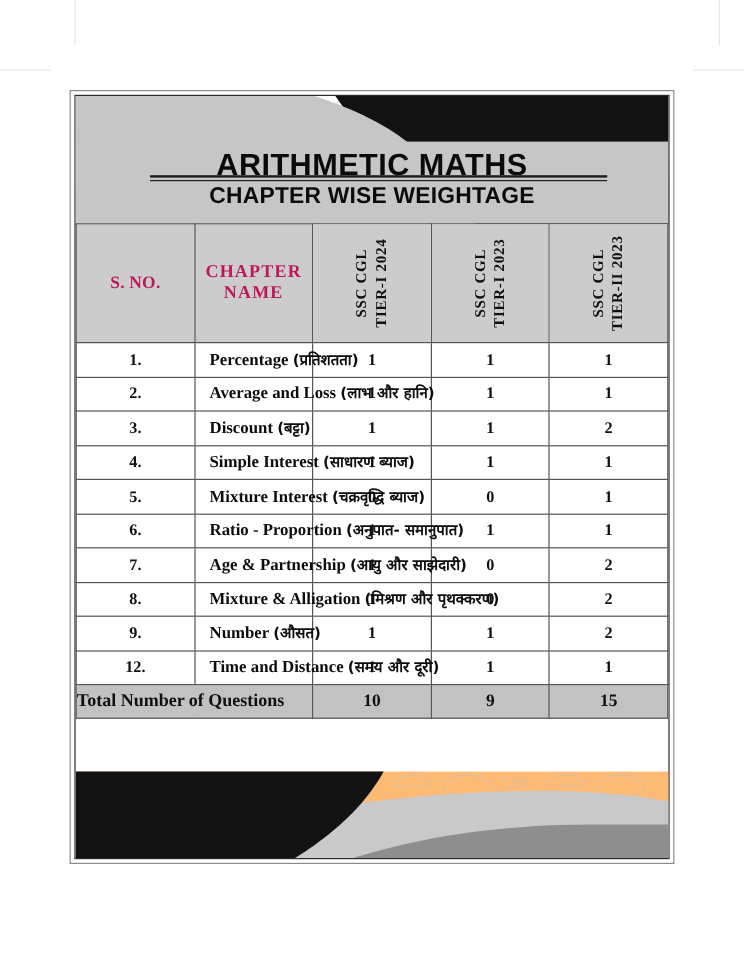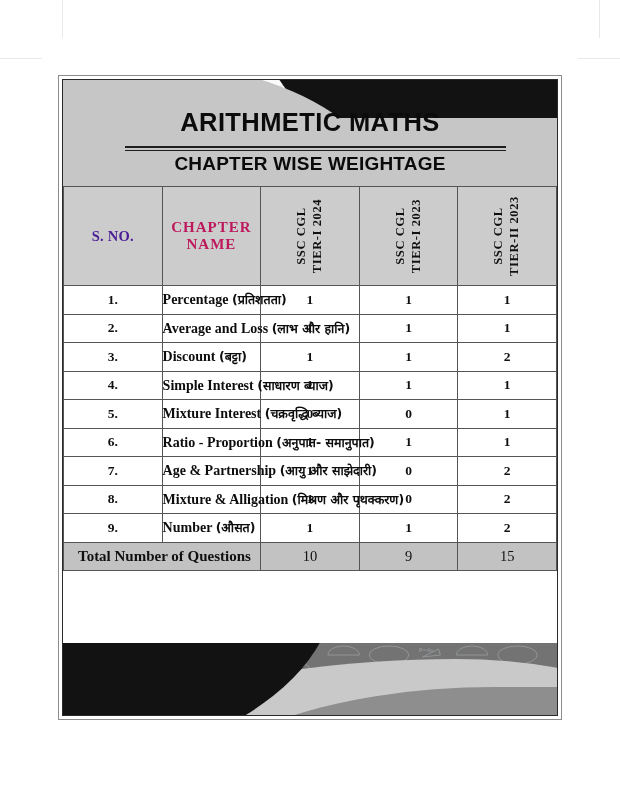--- a/index.html
+++ b/index.html
@@ -62,75 +62,75 @@
   
   .bnr-plate{
     position:absolute;left:0;bottom:0;width:100%;height:68px;background:#c6c6c6;
   }
   .bnr-plate-arcL{
     position:absolute;left:-120px;bottom:28px;width:420px;height:120px;
     background:#c6c6c6;border-top-right-radius:100% 100%;
   }
 
   #title{
-    position:absolute;left:0;top:28px;width:100%;text-align:center;
+    position:absolute;left:0;top:44px;width:100%;text-align:center;
     font-family:"Liberation Sans", sans-serif;font-weight:bold;
     font-size:25.5px;letter-spacing:.4px;color:#0b0b0b;z-index:6;
   }
   #rule{
     position:absolute;left:62px;top:66px;width:381px;z-index:6;
   }
   #rule .r1{height:2px;background:#1d1d1d;}
   #rule .r2{height:1px;background:#1d1d1d;margin-top:1.5px;}
   #subtitle{
     position:absolute;left:0;top:73px;width:100%;text-align:center;
     font-family:"Liberation Sans", sans-serif;font-weight:bold;
     font-size:19px;letter-spacing:.2px;color:#0b0b0b;z-index:6;
   }
 
   
   #tablewrap{position:absolute;left:0;top:106px;width:100%;}
   table{border-collapse:collapse;width:100%;table-layout:fixed;}
   table td,table th{border:1px solid #555;padding:0;}
   thead th{background:#cccccc;height:98px;vertical-align:middle;}
   .th-sno{
-    font-family:"Liberation Serif", serif;font-size:14.5px;color:#4c1d95;
+    font-family:"Liberation Serif", serif;font-size:14.5px;color:#be185d;
     text-align:center;letter-spacing:.2px;
   }
   .th-chap{
     font-family:"Liberation Serif", serif;font-size:15px;color:#be185d;
     text-align:center;letter-spacing:1px;
   }
   .th-rot{position:relative;}
   .th-rot .rot{
     position:absolute;left:50%;top:50%;
     transform:translate(-50%,-50%) rotate(-90deg);
     white-space:nowrap;font-family:"Liberation Serif", serif;
     font-size:12.5px;color:#101010;line-height:1.25;text-align:center;
     letter-spacing:.6px;
   }
   tbody td{height:27.5px;}
   .c-sno{
     width:52px;text-align:center;font-size:13.5px;font-weight:bold;color:#101010;
   }
   .c-name{
-    padding-left:0;font-size:14px;color:#0d0d0d;font-weight:600;
+    padding-left:12px;font-size:14px;color:#0d0d0d;font-weight:600;
     white-space:nowrap;
   }
   .c-name .hi{font-family:"DejaVu Sans", sans-serif;font-size:12.5px;font-weight:600;}
   .c-num{width:58px;text-align:center;font-size:13.5px;font-weight:bold;color:#101010;}
   .c-num.wide{width:67px;}
   tfoot td{background:#c2c2c2;height:27px;}
   .f-label{
-    padding-left:14px;font-size:15px;color:#101010;font-weight:600;
-  }
-  .f-num{text-align:center;font-size:14.5px;font-weight:normal;color:#101010;}
-
-  
-  #footer{position:absolute;left:0;bottom:0;width:100%;height:72px;overflow:hidden;background:#737373;}
+    padding-left:0;font-size:15px;color:#101010;font-weight:600;
+  }
+  .f-num{text-align:center;font-size:14.5px;font-weight:bold;color:#101010;}
+
+  
+  #footer{position:absolute;left:0;bottom:0;width:100%;height:72px;overflow:hidden;background:#fdba74;}
   .ft-pat{position:absolute;left:0;top:0;width:100%;height:52px;opacity:.55;}
   .ft-black{
     position:absolute;left:-150px;top:-50px;width:420px;height:200px;
     background:#121212;border-bottom-right-radius:100% 100%;
   }
   .ft-grey-mid{
     position:absolute;left:-60px;top:22px;width:700px;height:260px;
     background:#8e8e8e;border-top-left-radius:70% 60%;border-top-right-radius:36% 42%;
   }
   .ft-grey-light{
@@ -277,20 +277,27 @@
               <td class="c-num">0</td>
               <td class="c-num wide">2</td>
             </tr>
             <tr>
               <td class="c-sno">9.</td>
               <td class="c-name"><span>Number</span> <span class="hi">(औसत)</span></td>
               <td class="c-num">1</td>
               <td class="c-num">1</td>
               <td class="c-num wide">2</td>
             </tr>
+            <tr>
+              <td class="c-sno">12.</td>
+              <td class="c-name"><span>Time and Distance</span> <span class="hi">(समय और दूरी)</span></td>
+              <td class="c-num">1</td>
+              <td class="c-num">1</td>
+              <td class="c-num wide">1</td>
+            </tr>
           </tbody>
       <tfoot>
         <tr>
           <td class="f-label" colspan="2">Total Number of Questions</td>
           <td class="f-num">10</td>
           <td class="f-num">9</td>
           <td class="f-num">15</td>
         </tr>
       </tfoot>
     </table>

